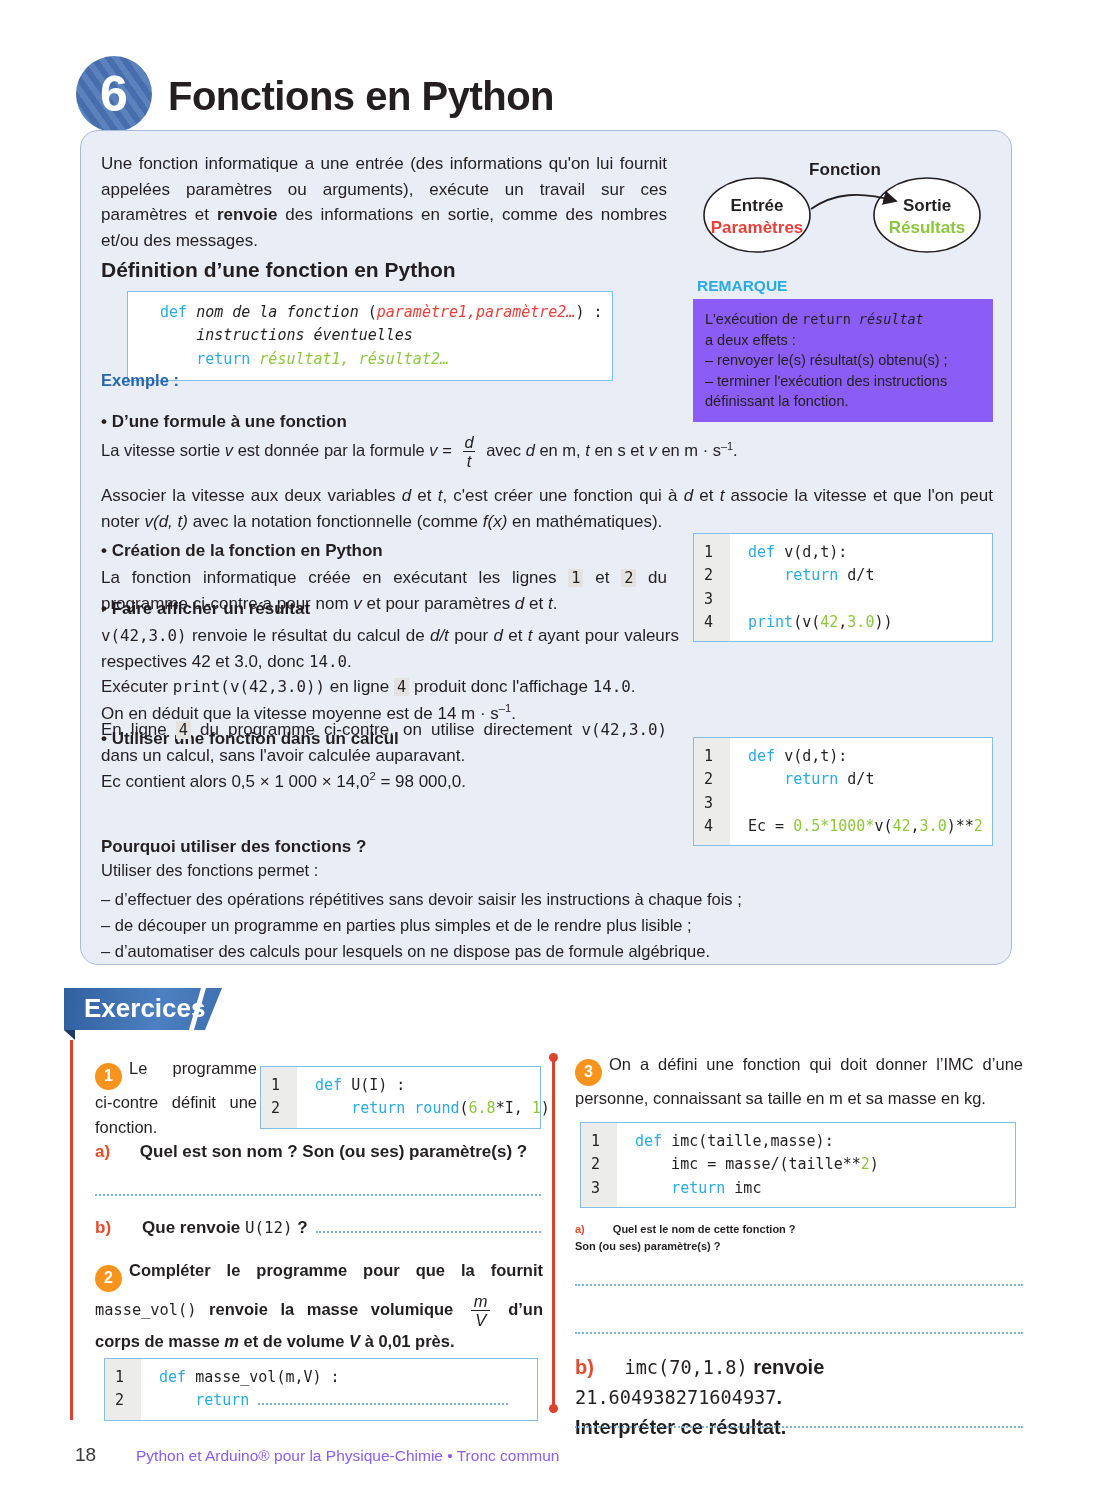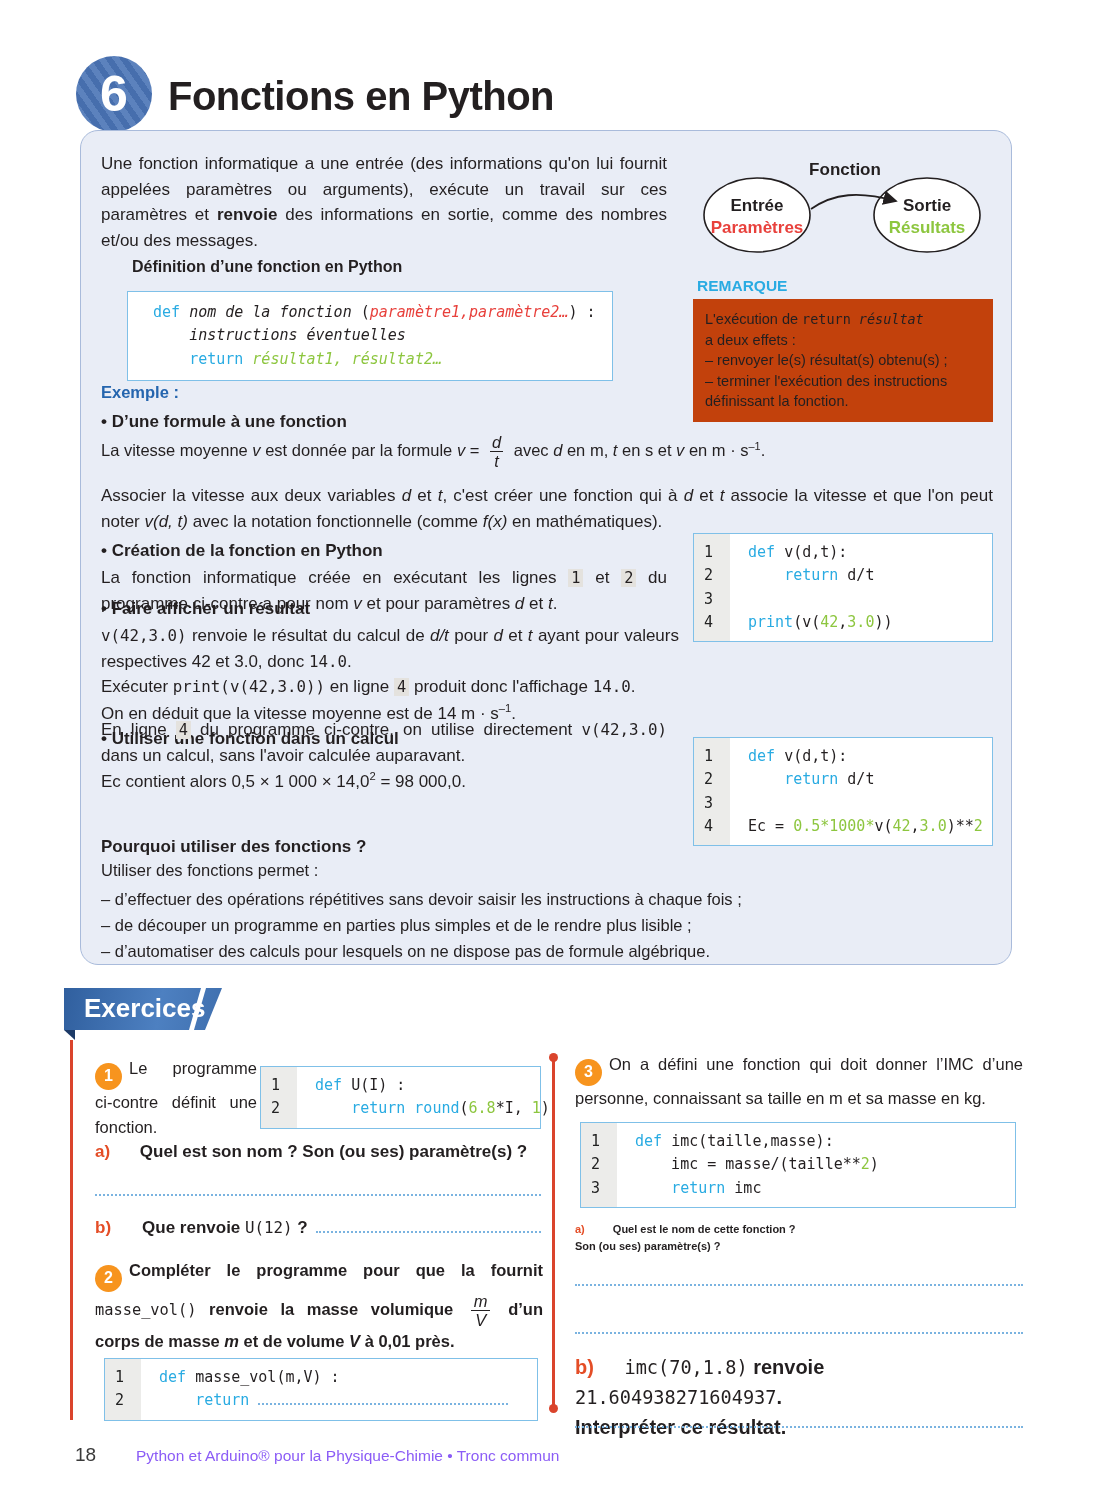--- a/index.html
+++ b/index.html
@@ -44,21 +44,21 @@
   .gutter{flex:none;width:36px;padding-left:10px;box-sizing:border-box;color:#222;}
   .code-line{white-space:pre;padding-left:18px;padding-right:10px;}
   .kw{color:#29abe2;}
   .num{color:#8dc63f;text-align:center;}
   .red{color:#e8413c;}
   .grn{color:#8dc63f;}
   .dotfill-inline{display:inline-block;height:.9em;border-bottom:2px dotted #7ab3e0;}
 
   
   #remark-title{color:#29abe2;font-weight:bold;font-size:15.5px;}
-  #remark-card{background:#c2410c;padding:10px 12px;font-size:14.5px;line-height:1.42;text-align:left;}
+  #remark-card{background:#8b5cf6;padding:10px 12px;font-size:14.5px;line-height:1.42;text-align:left;}
 
   
   #ex-banner{left:64px;top:988px;width:158px;height:42px;
     background:linear-gradient(100deg,#305f9e 0%,#4d80c1 60%,#3f6fae 100%);
     clip-path:polygon(0 0,100% 0,calc(100% - 17px) 100%,0 100%);
     color:#fff;font-weight:bold;font-size:26px;line-height:41px;padding-left:20px;box-sizing:border-box;}
   #ex-banner .slash{position:absolute;right:22px;top:0;bottom:0;width:5px;background:#fff;transform:skewX(-16deg);}
   #ex-banner-fold{left:64px;top:1030px;width:0;height:0;
     border-top:10px solid #1c3a67;border-left:11px solid transparent;}
   .red-line{background:#da442c;width:3px;}
@@ -102,41 +102,41 @@
       <ellipse cx="58" cy="62" rx="53" ry="37" fill="#ffffff" stroke="#231f20" stroke-width="1.6"></ellipse>
       <ellipse cx="228" cy="62" rx="53" ry="37" fill="#ffffff" stroke="#231f20" stroke-width="1.6"></ellipse>
       <path d="M112,56 C135,40 160,38 197,48" fill="none" stroke="#231f20" stroke-width="1.8" marker-end="url(#arrh)"></path>
       <text x="146" y="22" text-anchor="middle" font-size="17" font-weight="bold" fill="#231f20">Fonction</text>
       <text x="58" y="58" text-anchor="middle" font-size="17" font-weight="bold" fill="#231f20">Entrée</text>
       <text x="58" y="80" text-anchor="middle" font-size="17" font-weight="bold" fill="#e8413c">Paramètres</text>
       <text x="228" y="58" text-anchor="middle" font-size="17" font-weight="bold" fill="#231f20">Sortie</text>
       <text x="228" y="80" text-anchor="middle" font-size="17" font-weight="bold" fill="#8dc63f">Résultats</text>
     </svg>
 
-    <div class="course-item sec-title" style="left:20px;top:127px;font-size:16px;margin-left:31px;">Définition d’une fonction en Python</div>
-
-    <div class="code-box plain" style="left:46px;top:160px;width:486px;box-sizing:border-box;padding-left:7px;">
+    <div class="course-item sec-title" style="left:20px;top:127px;font-size:21px;">Définition d’une fonction en Python</div>
+
+    <div class="code-box plain" style="left:46px;top:160px;width:486px;box-sizing:border-box;">
         <div class="code-row">
           <div class="code-line"><span class="kw">def </span><span class="it">nom de la fonction </span><span>(</span><span class="red it">paramètre1,paramètre2…</span><span>) :</span></div>
         </div>
         <div class="code-row">
           <div class="code-line"><span>    </span><span class="it">instructions éventuelles</span></div>
         </div>
         <div class="code-row">
           <div class="code-line"><span>    </span><span class="kw">return </span><span class="grn it">résultat1, résultat2…</span></div>
         </div>
       </div>
 
     <div class="course-item" id="remark-title" style="left:616px;top:146px;">REMARQUE</div>
     <div class="course-item" id="remark-card" style="left:612px;top:168px;width:276px;"><span>L'exécution de </span><span class="mono">return </span><span class="mono it">résultat</span><br><span>a deux effets :</span><br><span>– renvoyer le(s) résultat(s) obtenu(s) ;</span><br><span>– terminer l'exécution des instructions définissant la fonction.</span></div>
 
-    <div class="course-item blue-label" style="left:20px;top:252px;">Exemple :</div>
+    <div class="course-item blue-label" style="left:20px;top:240px;">Exemple :</div>
 
     <div class="course-item sec-title" style="left:20px;top:281px;">• D’une formule à une fonction</div>
-    <div class="course-item" style="left:20px;top:302px;width:892px;font-size:16.5px;line-height:1.4;"><span>La vitesse moyenne </span><span class="it">v</span><span> est donnée par la formule </span><span class="it">v</span><span> = </span><span class="frac">
+    <div class="course-item" style="left:20px;top:302px;width:892px;font-size:16.5px;line-height:1.4;"><span>La vitesse sortie </span><span class="it">v</span><span> est donnée par la formule </span><span class="it">v</span><span> = </span><span class="frac">
           <span class="fr-top">d</span>
           <span class="fr-bot">t</span>
         </span><span> avec </span><span class="it">d</span><span> en m, </span><span class="it">t</span><span> en s et </span><span class="it">v</span><span> en m · s</span><span class="sup">–1</span><span>.</span></div>
     <div class="course-item body-txt" style="left:20px;top:352px;width:892px;"><span>Associer la vitesse aux deux variables </span><span class="it">d</span><span> et </span><span class="it">t</span><span>, c'est créer une fonction qui à </span><span class="it">d</span><span> et </span><span class="it">t</span><span> associe la vitesse et que l'on peut noter </span><span class="it">v(d, t)</span><span> avec la notation fonctionnelle (comme </span><span class="it">f(x)</span><span> en mathématiques).</span></div>
 
     <div class="course-item sec-title" style="left:20px;top:410px;">• Création de la fonction en Python</div>
     <div class="course-item body-txt" style="left:20px;top:434px;width:566px;"><span>La fonction informatique créée en exécutant les lignes </span><span class="ln">1</span><span> et </span><span class="ln">2</span><span> du programme ci-contre a pour nom </span><span class="it">v</span><span> et pour paramètres </span><span class="it">d</span><span> et </span><span class="it">t</span><span>.</span></div>
 
     <div class="code-box numbered" style="left:612px;top:402px;width:300px;box-sizing:border-box;">
         <div class="code-row">

